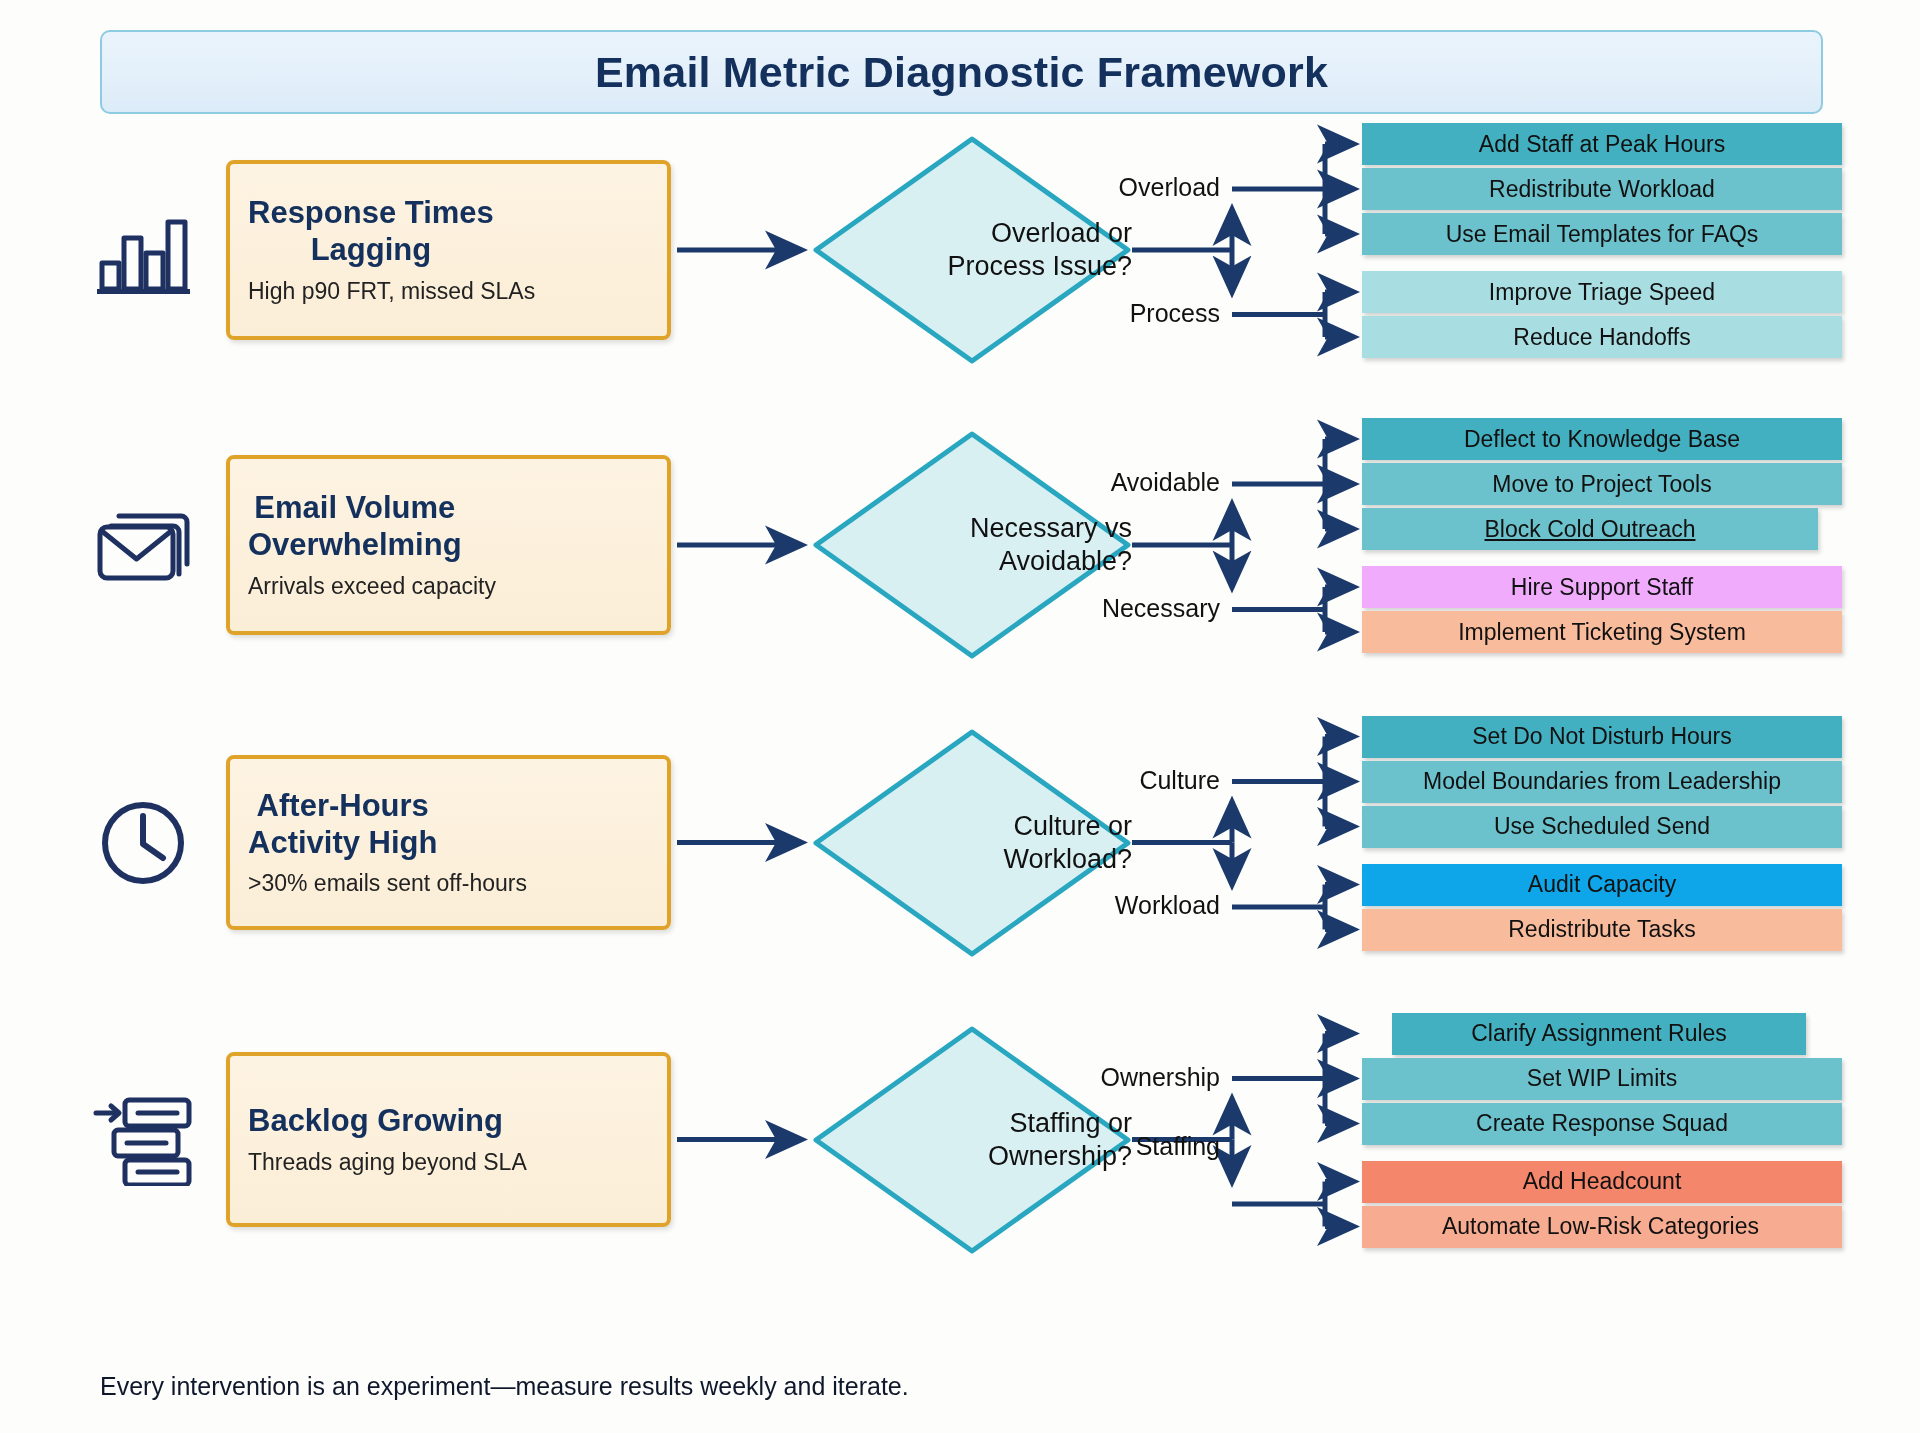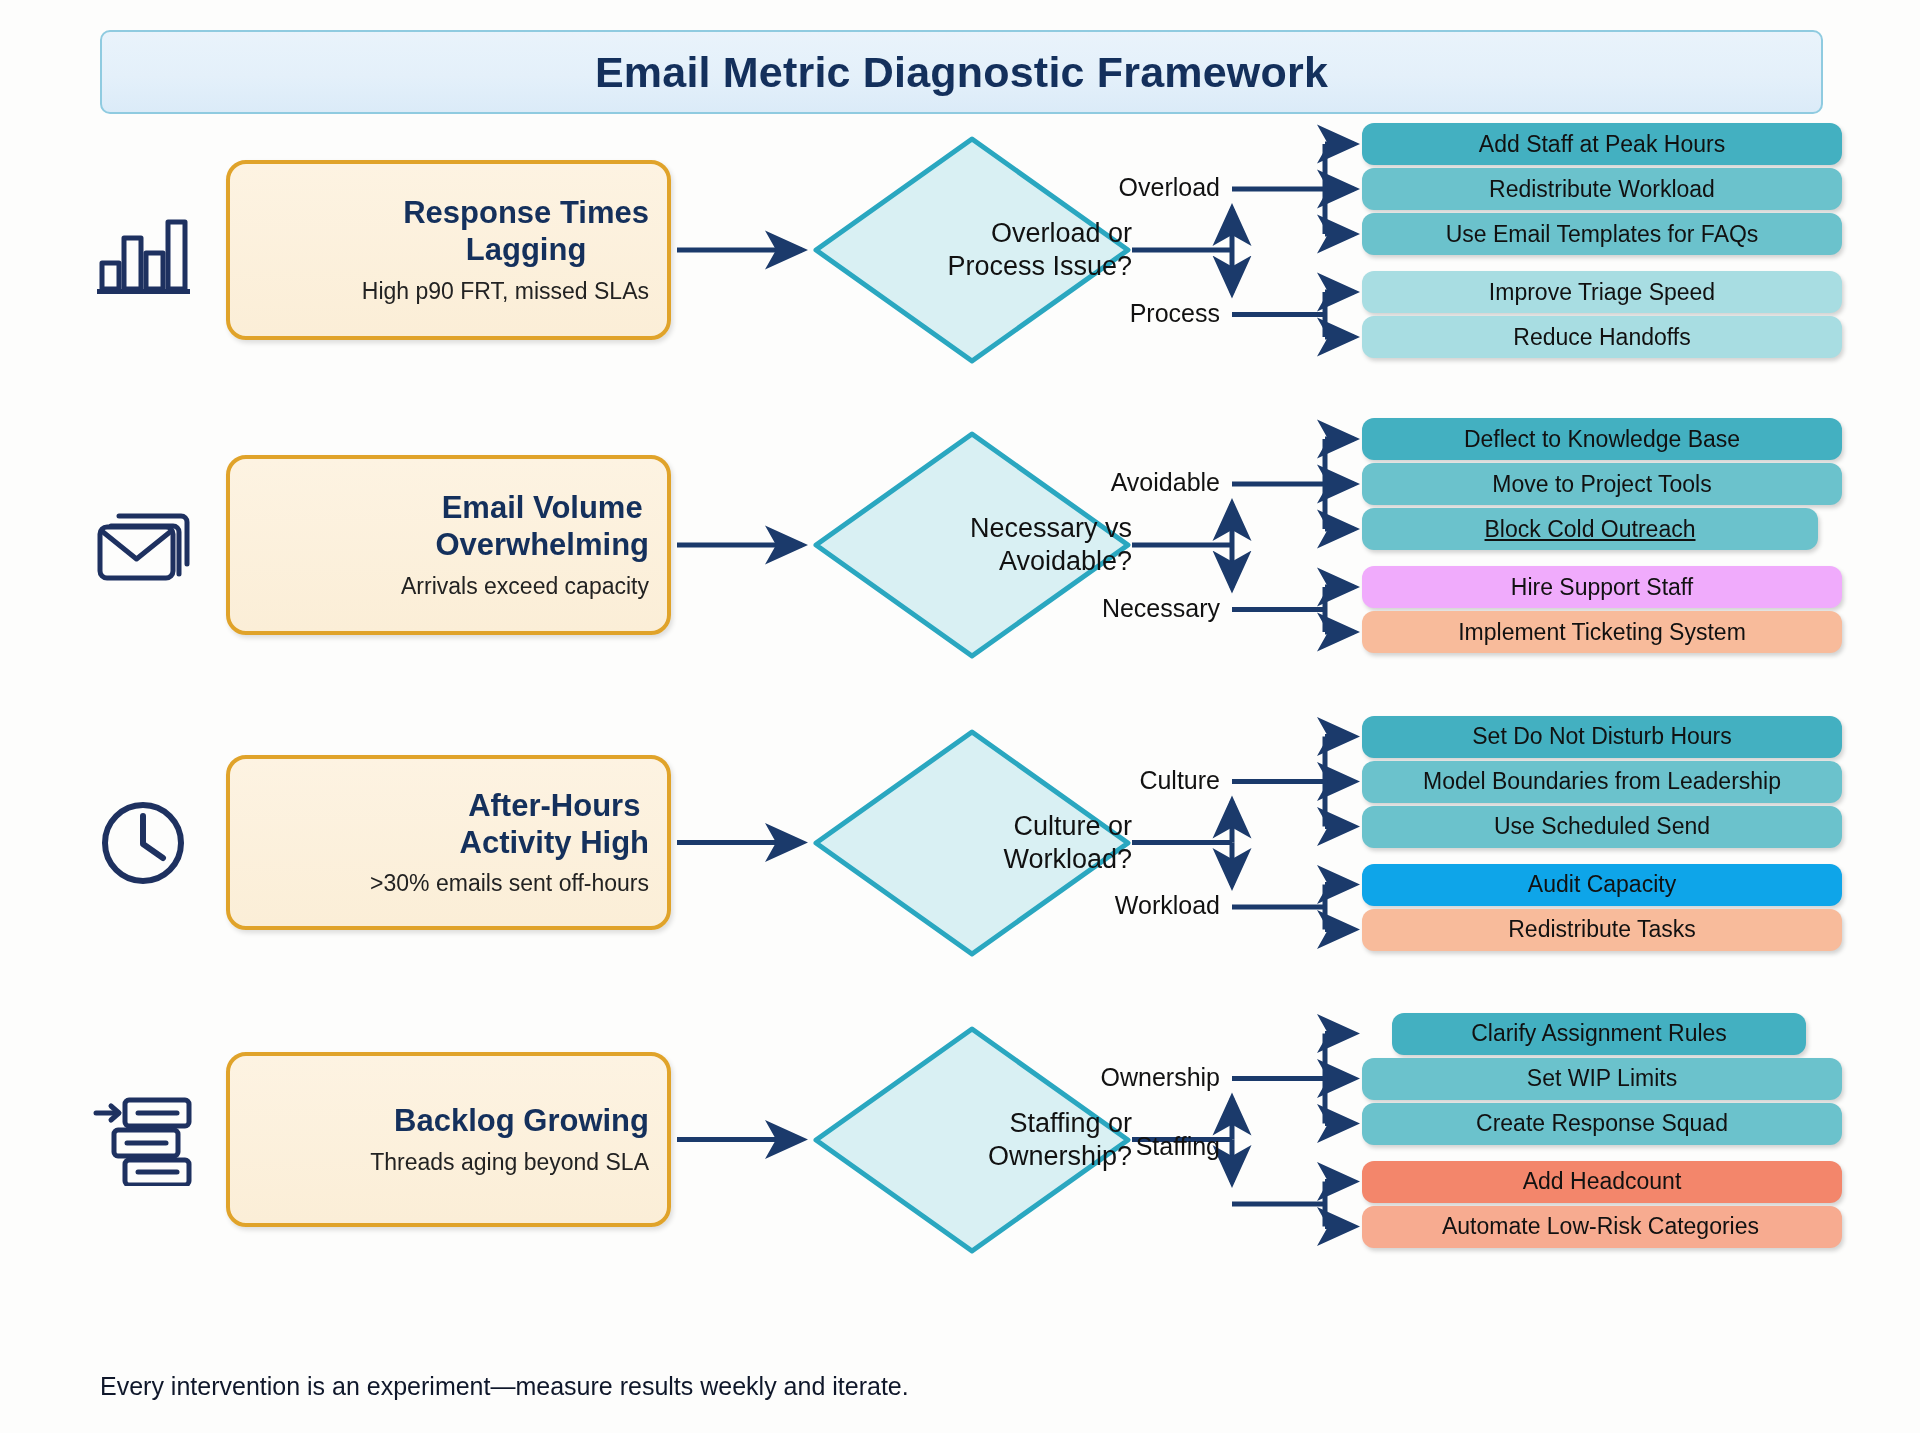--- a/index.html
+++ b/index.html
@@ -35,24 +35,24 @@
     display: flex; align-items: center; justify-content: center;
   }
   .icon-cell svg { display: block; }
 
   
   .problem-card {
     position: absolute; left: 226px;
     width: 445px;
     background: linear-gradient(180deg,#fdf3e2 0%, #fbeed7 100%);
     border: 4px solid #e0a32a;
-    border-radius: 20px;
+    border-radius: 8px;
     box-shadow: 2px 3px 5px rgba(0,0,0,.13);
     display: flex; flex-direction: column;
-    align-items: flex-end; justify-content: center;
+    align-items: flex-start; justify-content: center;
     padding: 14px 18px;
   }
   .problem-title {
     font-size: 31px; font-weight: bold;
     color: #14305c; text-align: center; line-height: 1.18;
   }
   .problem-sub {
     font-size: 23px; color: #222; text-align: center;
     margin-top: 9px;
   }
@@ -73,21 +73,21 @@
     position: absolute;
     font-size: 25px; color: #111;
     text-align: right;
     white-space: nowrap;
   }
 
   
   .action-box {
     position: absolute;
     height: 42px;
-    border-radius: 12px;
+    border-radius: 0;
     display: flex; align-items: center; justify-content: center;
     font-size: 23px; color: #111;
     box-shadow: 2px 3px 4px rgba(0,0,0,.17);
     padding: 0 10px;
     white-space: nowrap;
   }
 
   
   #wires { position: absolute; left:0; top:0; width:1920px; height:1433px; pointer-events:none; }
 

